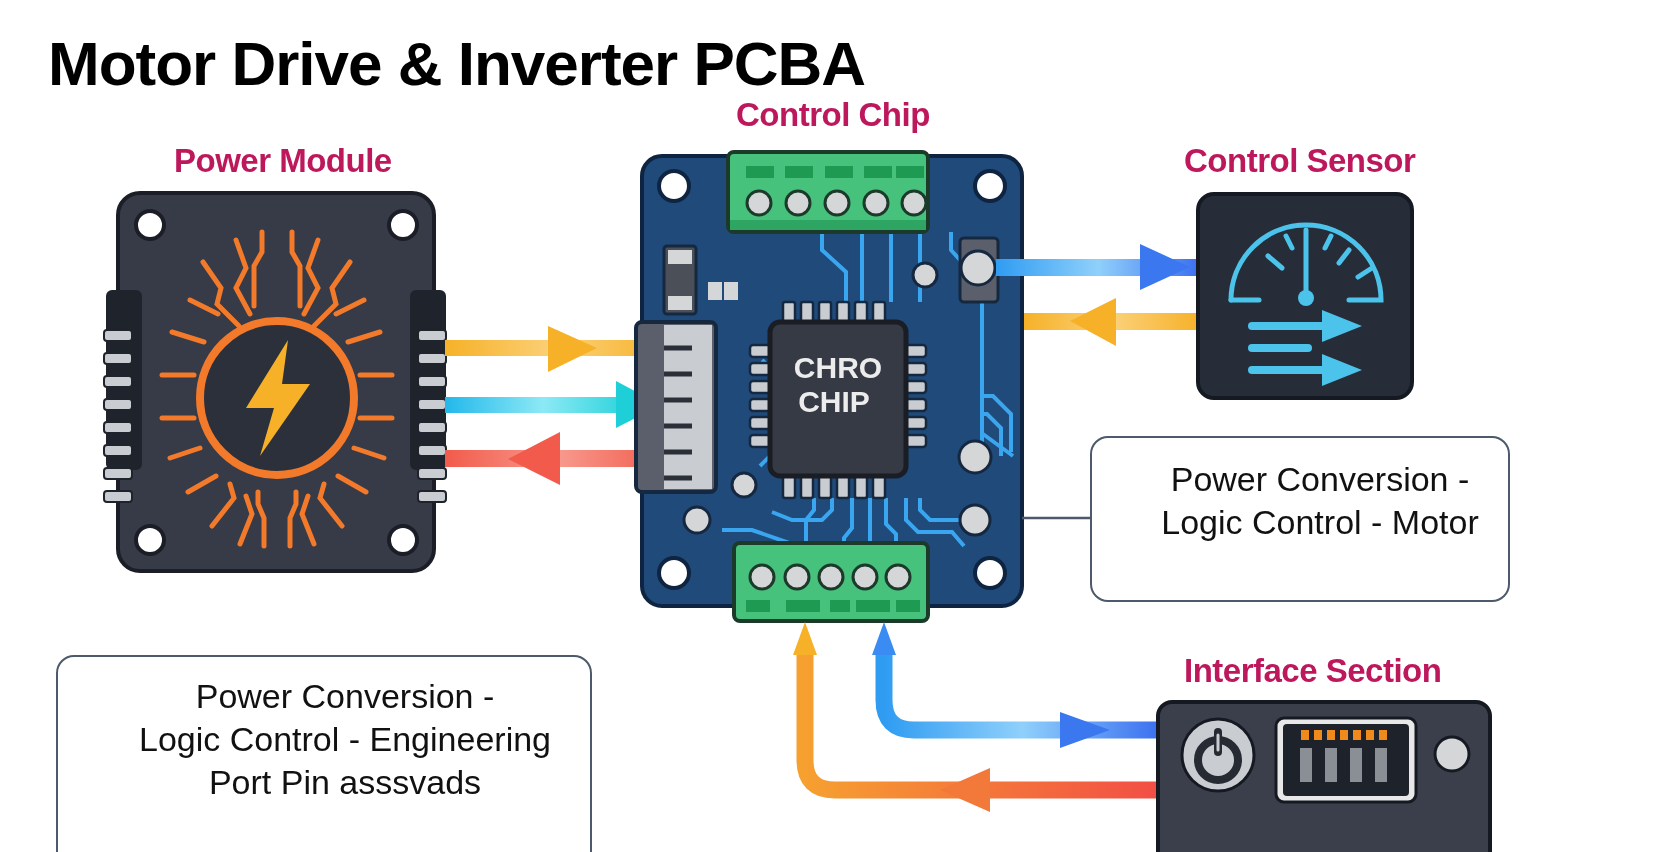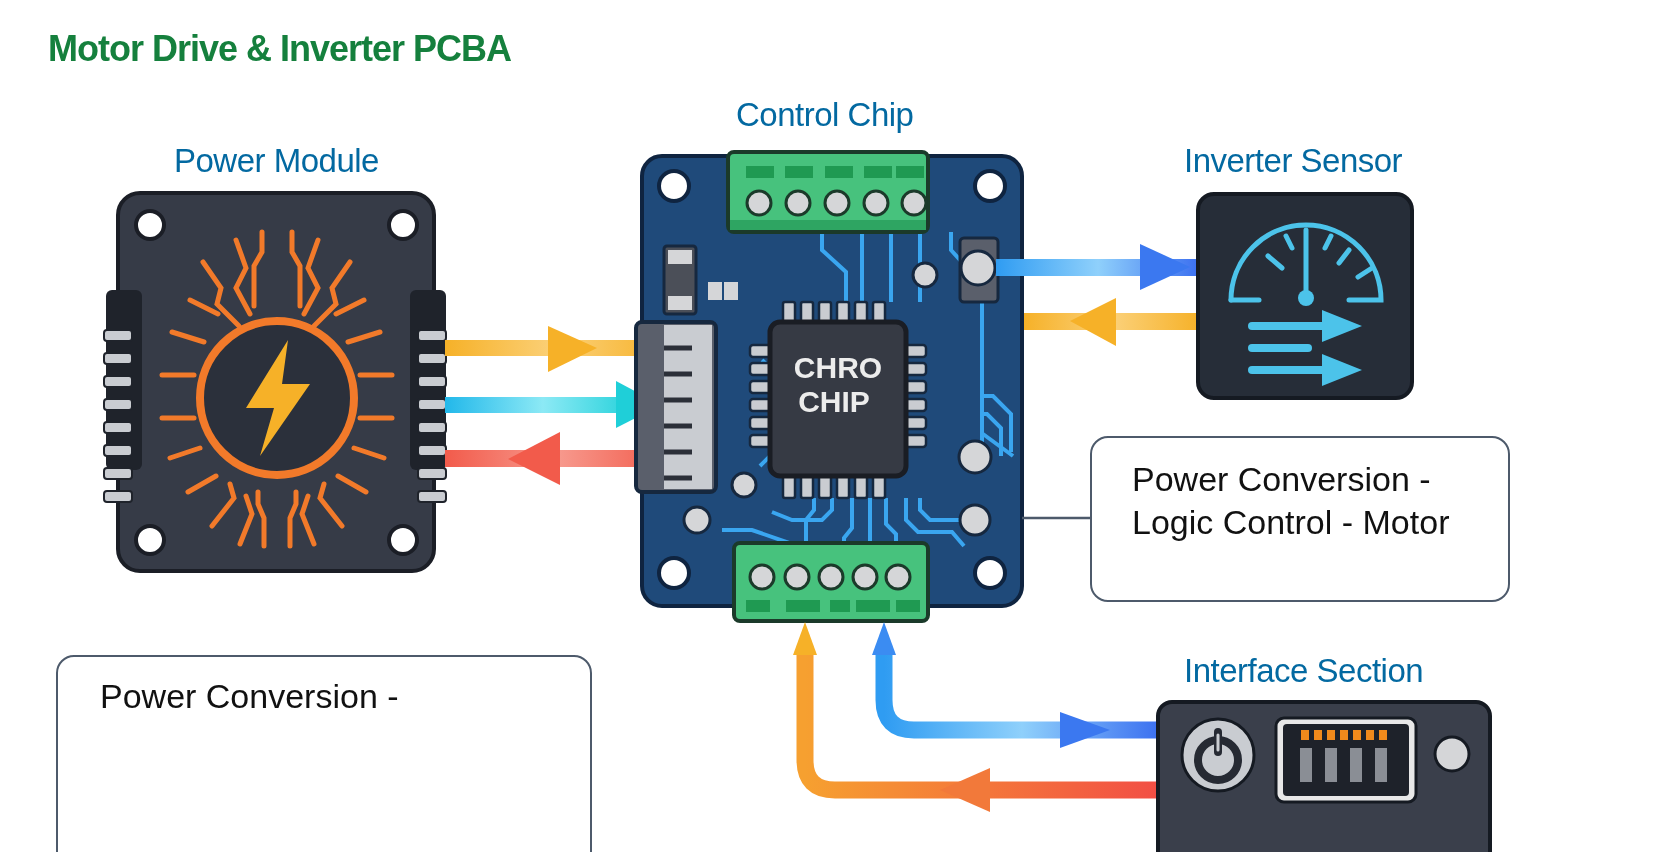--- a/index.html
+++ b/index.html
@@ -4,44 +4,44 @@
 <style>
   html, body { margin: 0; padding: 0; }
   body {
     width: 1671px; height: 852px; overflow: hidden;
     background: #ffffff;
     font-family: "Liberation Sans", sans-serif;
     position: relative;
   }
   .title {
     position: absolute; left: 48px; top: 28px;
-    font-size: 36px; font-weight: bold; color: #15803d;
+    font-size: 62px; font-weight: bold; color: #000000;
     letter-spacing: -1px;
   }
   .label {
-    position: absolute; font-size: 33px; font-weight: normal; color: #0369a1;
+    position: absolute; font-size: 33px; font-weight: bold; color: #be185d;
     letter-spacing: -0.5px; white-space: nowrap;
   }
   .note {
     position: absolute; background: #fff;
     border: 2.5px solid #4d5a6b; border-radius: 18px;
     box-sizing: border-box;
     font-size: 34px; line-height: 43px; color: #111;
   }
-  .note span { display: block; white-space: nowrap; }
+  .note span { display: block; white-space: nowrap; text-align: center; }
   svg.diagram { position: absolute; left: 0; top: 0; }
 </style>
 </head>
 <body>
 
 <div class="title">Motor Drive &amp; Inverter PCBA</div>
 
 <div class="label" style="left:158px; top:142px;margin-left:16px;">Power Module</div>
 <div class="label" style="left:736px; top:96px;">Control Chip</div>
-<div class="label" style="left:1184px; top:142px;">Inverter Sensor</div>
+<div class="label" style="left:1184px; top:142px;">Control Sensor</div>
 <div class="label" style="left:1184px; top:652px;text-align:center;">Interface Section</div>
 
 <svg class="diagram" width="1671" height="852" viewBox="0 0 1671 852">
   <defs>
     <linearGradient id="gOrange" x1="0" x2="1">
         <stop offset="0" stop-color="#f6b128"></stop>
         <stop offset="0.5" stop-color="#fbd17a"></stop>
         <stop offset="1" stop-color="#f6b128"></stop>
       </linearGradient>
     <linearGradient id="gCyan" x1="0" x2="1">
@@ -360,13 +360,15 @@
   </g>
 </svg>
 
 <div class="note" style="left:1090px; top:436px; width:420px; height:166px; padding:20px 0 0 40px;">
   <span>Power Conversion -</span>
   <span>Logic Control - Motor</span>
 </div>
 
 <div class="note" style="left:56px; top:655px; width:536px; height:220px; padding:18px 0 0 42px;">
   <span>Power Conversion -</span>
+  <span>Logic Control - Engineering</span>
+  <span>Port Pin asssvads</span>
 </div>
 
 </body></html>

